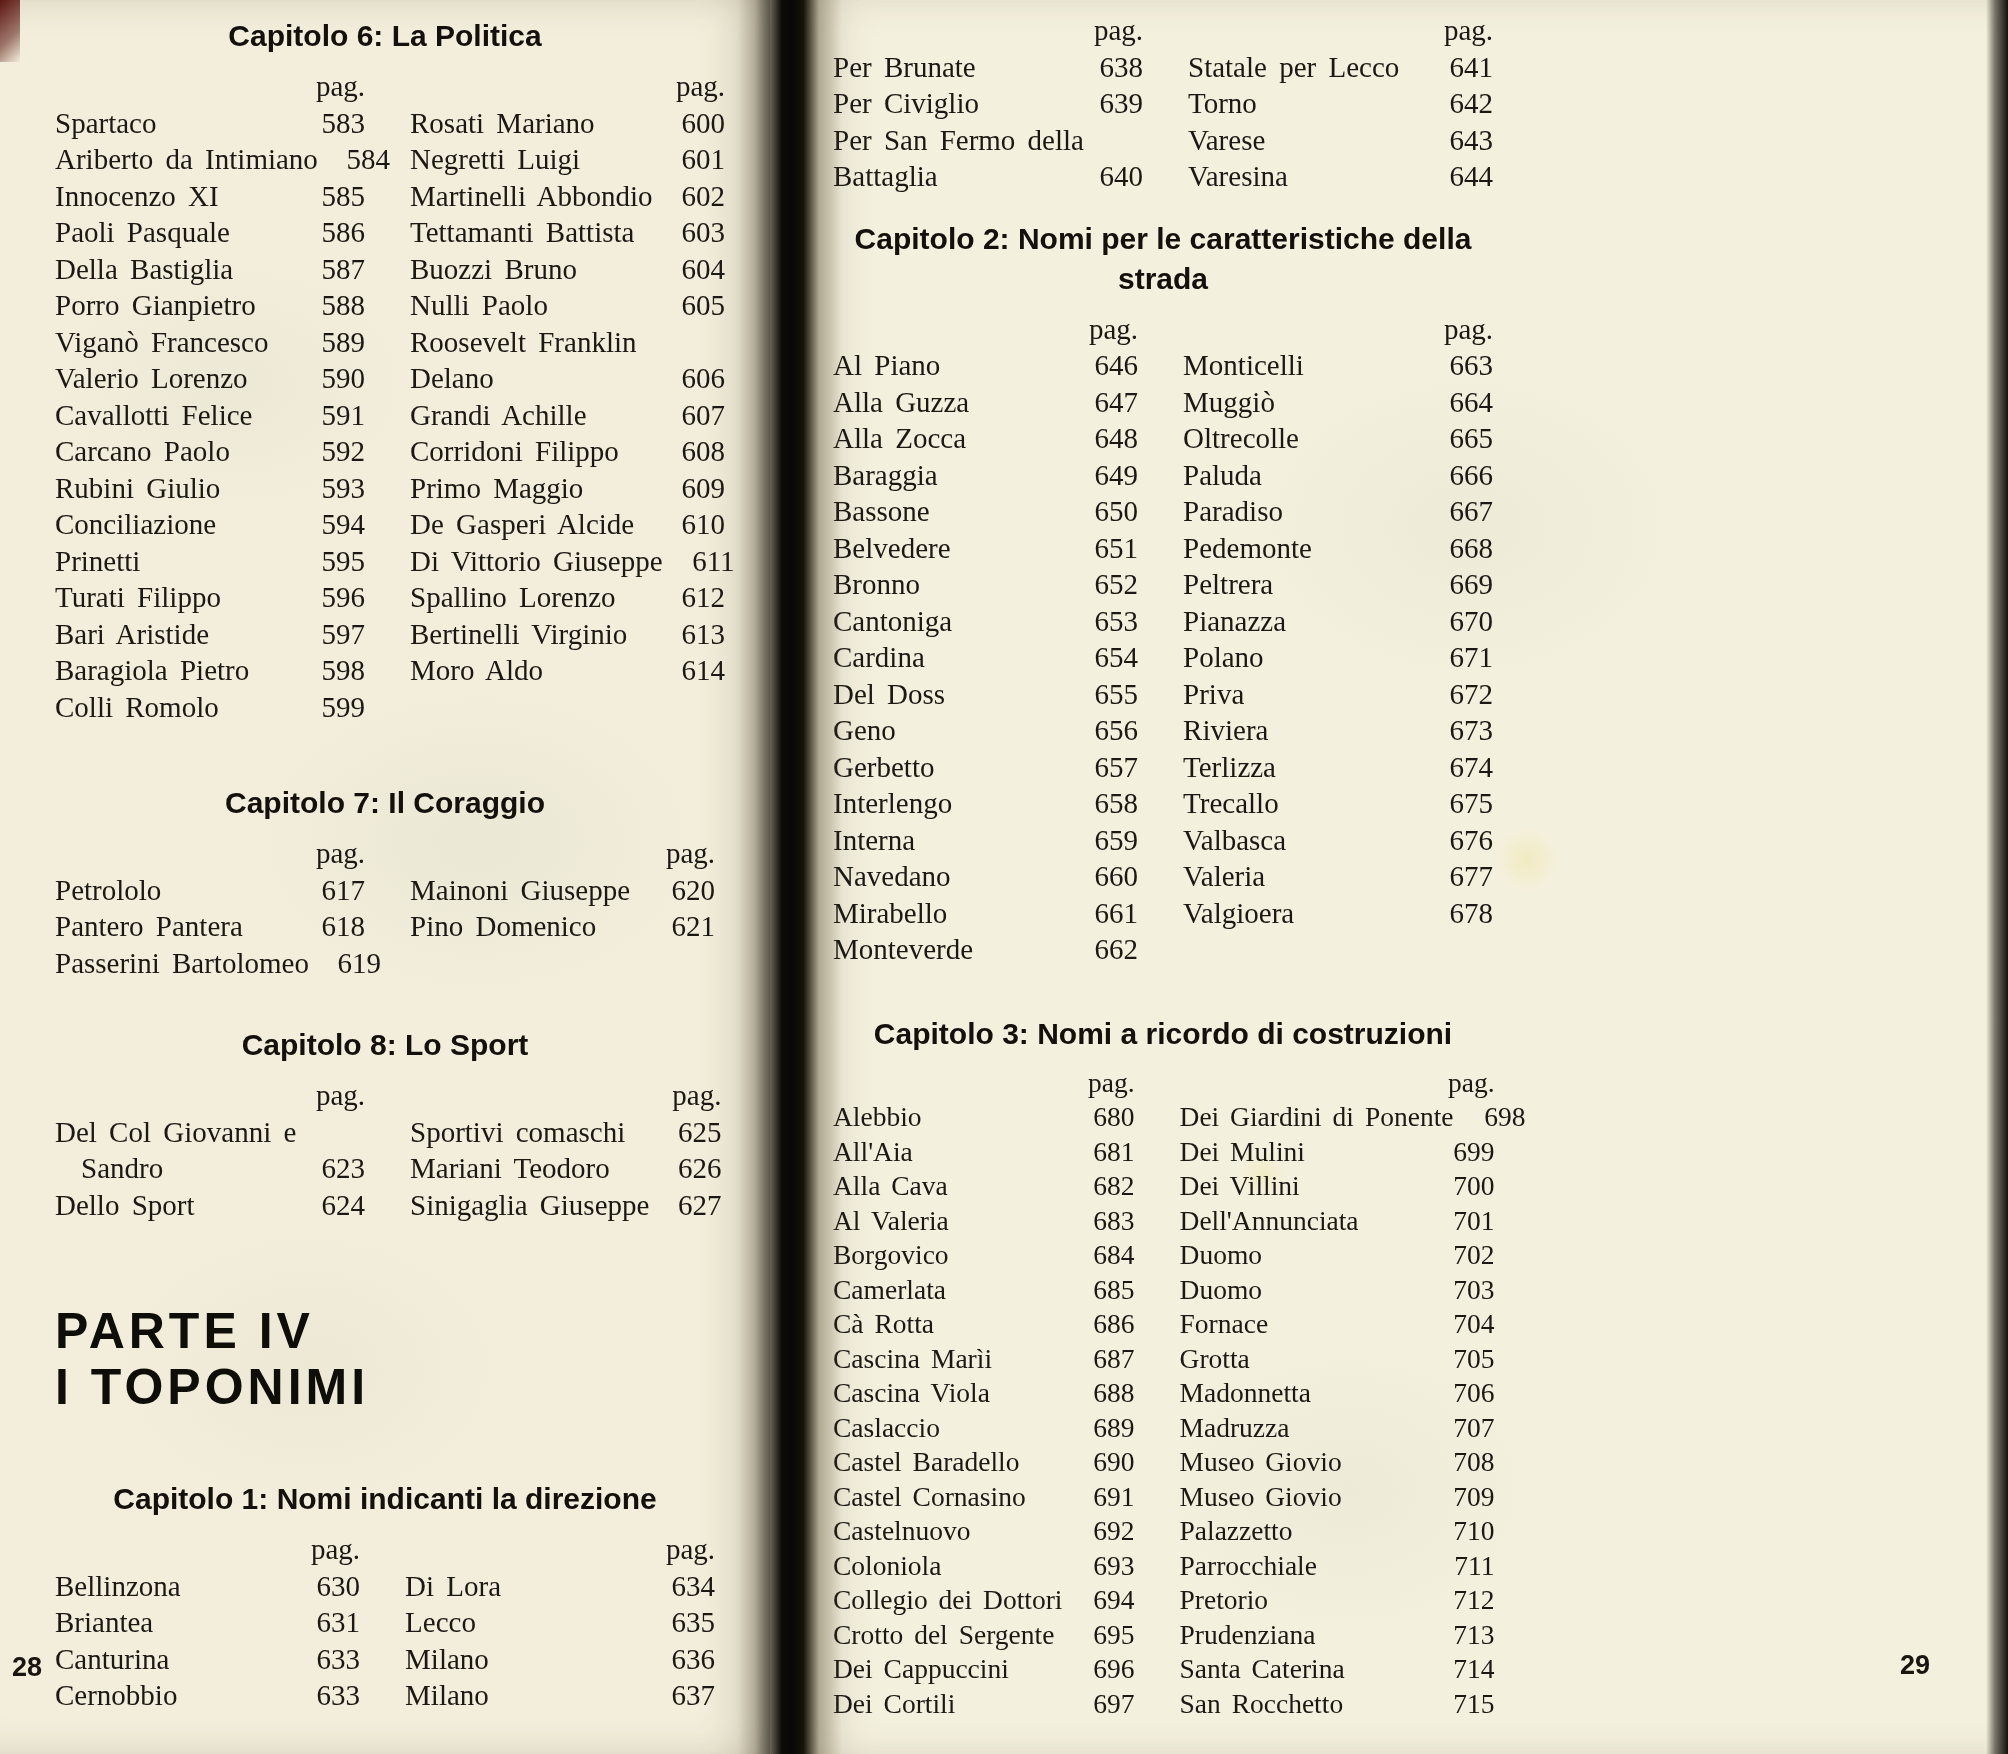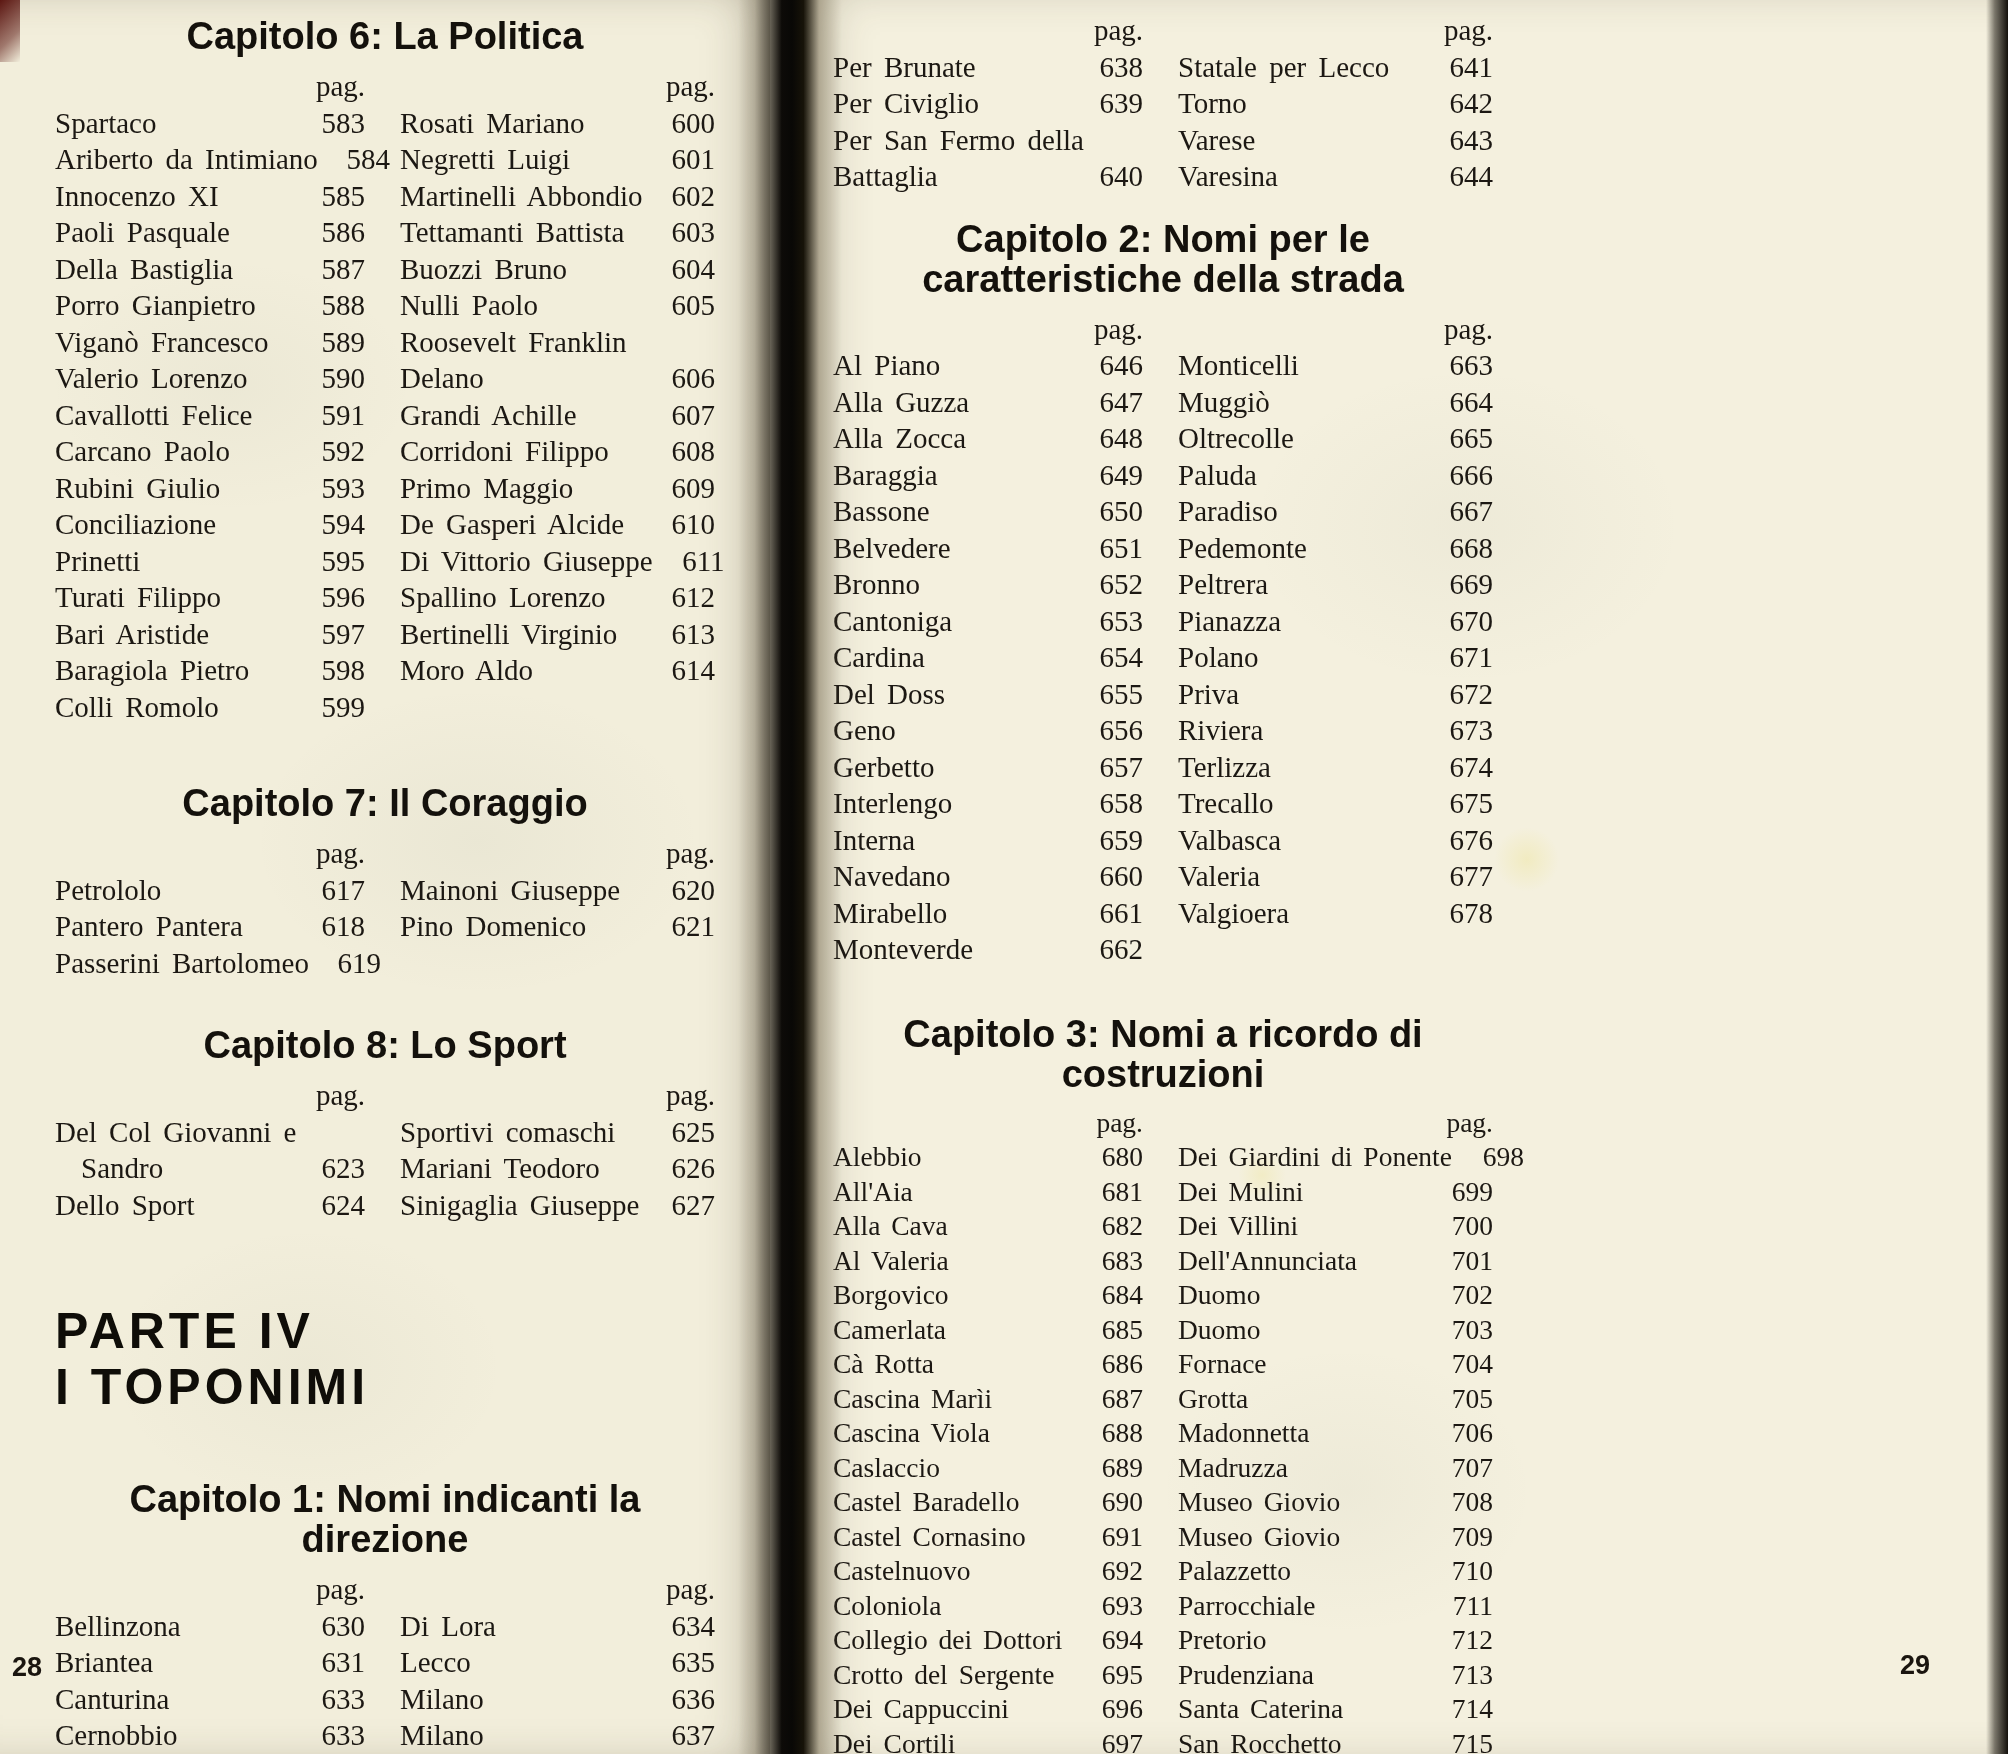--- a/index.html
+++ b/index.html
@@ -32,26 +32,26 @@
     background:linear-gradient(90deg, rgba(0,0,0,0) 0%, rgba(25,21,14,.55) 40%, #14110c 100%);}
   .corner-mark{position:absolute;left:0;top:0;width:20px;height:62px;z-index:6;
     background:linear-gradient(135deg,#5c1712 0%, rgba(92,23,18,.55) 60%, transparent 100%);}
 
   .content{position:absolute;top:0;}
   .page-left .content{left:55px;width:660px;}
   .page-right .content{left:28px;width:660px;}
 
   .chapter-heading{
     font-family:"Liberation Sans","DejaVu Sans",sans-serif;font-weight:bold;
-    font-size:38px;line-height:40px;text-align:center;color:#14110c;margin-bottom:12px;}
+    font-size:30px;line-height:40px;text-align:center;color:#14110c;margin-bottom:12px;}
   .part .part-line{
     font-family:"Liberation Sans","DejaVu Sans",sans-serif;font-weight:bold;
     font-size:50px;line-height:56px;text-align:left;letter-spacing:4px;color:#0f0d08;}
 
-  .cols{display:flex;gap:35px;}
+  .cols{display:flex;gap:45px;}
   .col{width:310px;}
   .col + .col{width:315px;}
   .row{display:flex;line-height:36.5px;font-size:29px;color:#1c1813;word-spacing:5px;}
   .name{flex:1;white-space:nowrap;}
   .name.indent{padding-left:26px;}
   .num{width:72px;text-align:right;flex:none;}
 
   
   [data-page="left_page"] .section:nth-child(1){margin-top:16px;}
   [data-page="left_page"] .section:nth-child(2){margin-top:58px;}

